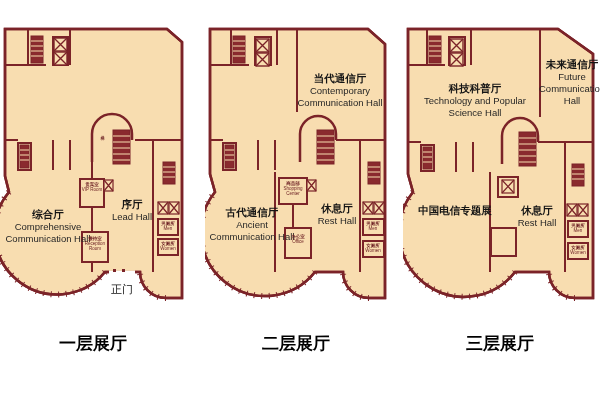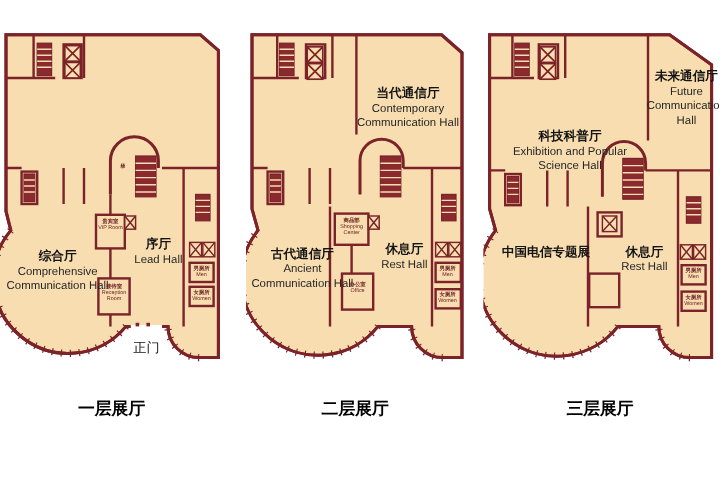--- a/index.html
+++ b/index.html
@@ -7,21 +7,21 @@
          font-family:"Liberation Sans",sans-serif;}
   .plan{position:absolute;}
   .lbl{position:absolute;text-align:center;transform:translateX(-50%);color:#141414;}
   .lbl .zh{font-weight:bold;font-size:10.5px;line-height:13px;white-space:nowrap;}
   .lbl .en{font-size:9.5px;line-height:12px;color:#262626;}
   .tiny{position:absolute;text-align:center;transform:translateX(-50%);color:#6d2024;}
   .tiny .zh{font-weight:bold;font-size:4.5px;line-height:5px;white-space:nowrap;}
   .tiny .en{font-size:4.5px;line-height:5px;}
   .vtext{position:absolute;writing-mode:vertical-rl;font-size:4px;line-height:4px;color:#6d2024;letter-spacing:1px;}
   .gate{position:absolute;transform:translateX(-50%);font-weight:normal;font-size:11px;color:#111;white-space:nowrap;}
-  .caption{position:absolute;transform:translateX(-50%);font-weight:600;font-size:14px;color:#000;white-space:nowrap;}
+  .caption{position:absolute;transform:translateX(-50%);font-weight:600;font-size:17px;color:#000;white-space:nowrap;}
   svg .wall{stroke:#7b2328;fill:none;}
   svg .fillshape{fill:#f8ddb0;stroke:#7b2328;stroke-width:2.5;}
   svg .tick{stroke:#7b2328;fill:none;stroke-width:6;stroke-dasharray:1 6.5;}
   svg .ladder{fill:#8a2a2e;stroke:#7b2328;stroke-width:1;}
   svg .rung{stroke:#f8ddb0;stroke-width:1.2;fill:none;}
 </style>
 </head>
 <body>
 
 <div id="stage">
@@ -246,23 +246,23 @@
     <g stroke="#7b2328" stroke-width="1.2" fill="#f8ddb0">
       <rect x="99" y="158" width="12" height="13"></rect>
         <path d="M99,158 l12,13 M111,158 l-12,13" fill="none"></path>
     </g>
     <g>
       <rect class="ladder" x="169" y="142" width="12" height="22"></rect>
       <path class="rung" d="M169,147 h12 M169,152 h12 M169,157 h12"></path>
     </g>
   </svg>
 
-  <div class="lbl" style="left:475px;top:108px;width:112px">
+  <div class="lbl" style="left:475px;top:82px;width:112px">
     <div class="zh">科技科普厅</div>
-    <div class="en">Exhibition and Popular Science Hall</div>
+    <div class="en">Technology and Popular Science Hall</div>
   </div>
   <div class="lbl" style="left:572px;top:58px;width:76px">
     <div class="zh">未来通信厅</div>
     <div class="en">Future Communication Hall</div>
   </div>
   <div class="lbl" style="left:455px;top:204px;width:95px">
     <div class="zh">中国电信专题展</div>
   </div>
   <div class="lbl" style="left:537px;top:204px;width:60px">
     <div class="zh">休息厅</div>

